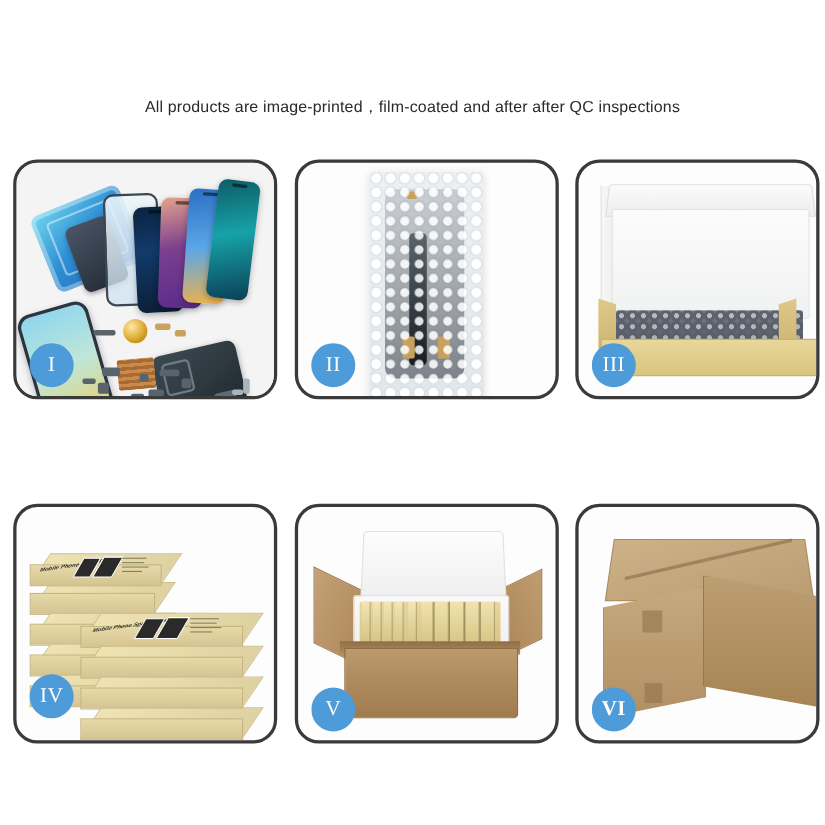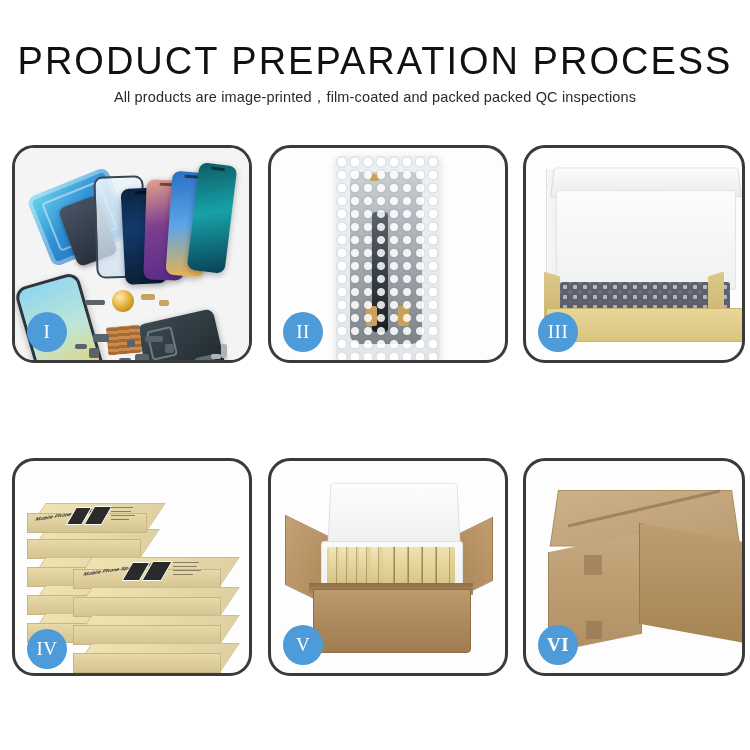--- a/index.html
+++ b/index.html
@@ -258,22 +258,21 @@
     border:1px solid #95784f;
     clip-path:polygon(0 0,100% 16%,100% 100%,0 84%);
   }
   .c-tape { position:absolute; background:rgba(140,112,74,.55); }
 </style>
 </head>
 <body>
 
 <div id="root">
 
-  <div class="page-title">PRODUCT PREPARATION PROCESS</div>
-  <div class="page-subtitle">All products are image-printed，film-coated and packed packed QC inspections</div>
+  <div class="page-subtitle">All products are image-printed，film-coated and after after QC inspections</div>
 
   <div class="panel" style="left:12px;  top:145px; width:240px; height:218px;">
     <div class="panel-stage">
       <div class="p1-bg"></div>
       <div class="adh"></div>
       <div class="phone-dark"></div>
       <div class="glass"></div>
       <div class="fan">
         <div class="fp fp1">
             <span class="notch"></span>
@@ -396,21 +395,21 @@
         <div class="sbox" style="left:52px; top:132px; width:146px; height:30px;">
           <div class="top"></div>
             <div class="front"></div>
         </div>
         <div class="sbox" style="left:52px; top:160px; width:146px; height:30px;">
           <div class="top"></div>
             <div class="front"></div>
         </div>
       </div>
     </div>
-    <div class="badge" style="left:12px; bottom:4px;">IV</div>
+    <div class="badge" style="left:12px; bottom:20px;">IV</div>
   </div>
 
   <div class="panel" style="left:268px; top:458px; width:240px; height:218px;">
     <div class="panel-stage">
       <div class="v-flap-l"></div>
       <div class="v-flap-r"></div>
       <div class="v-foam-lid"></div>
       <div class="v-foam-body"></div>
       <div class="v-contents">
         <div class="v-slat" style="left:2px;"></div>

